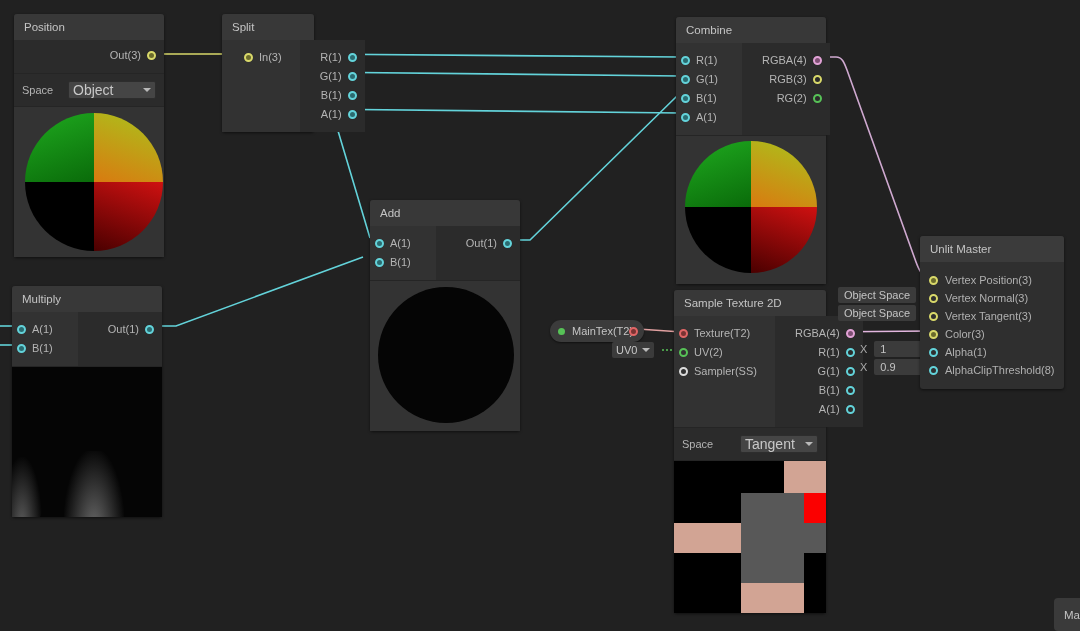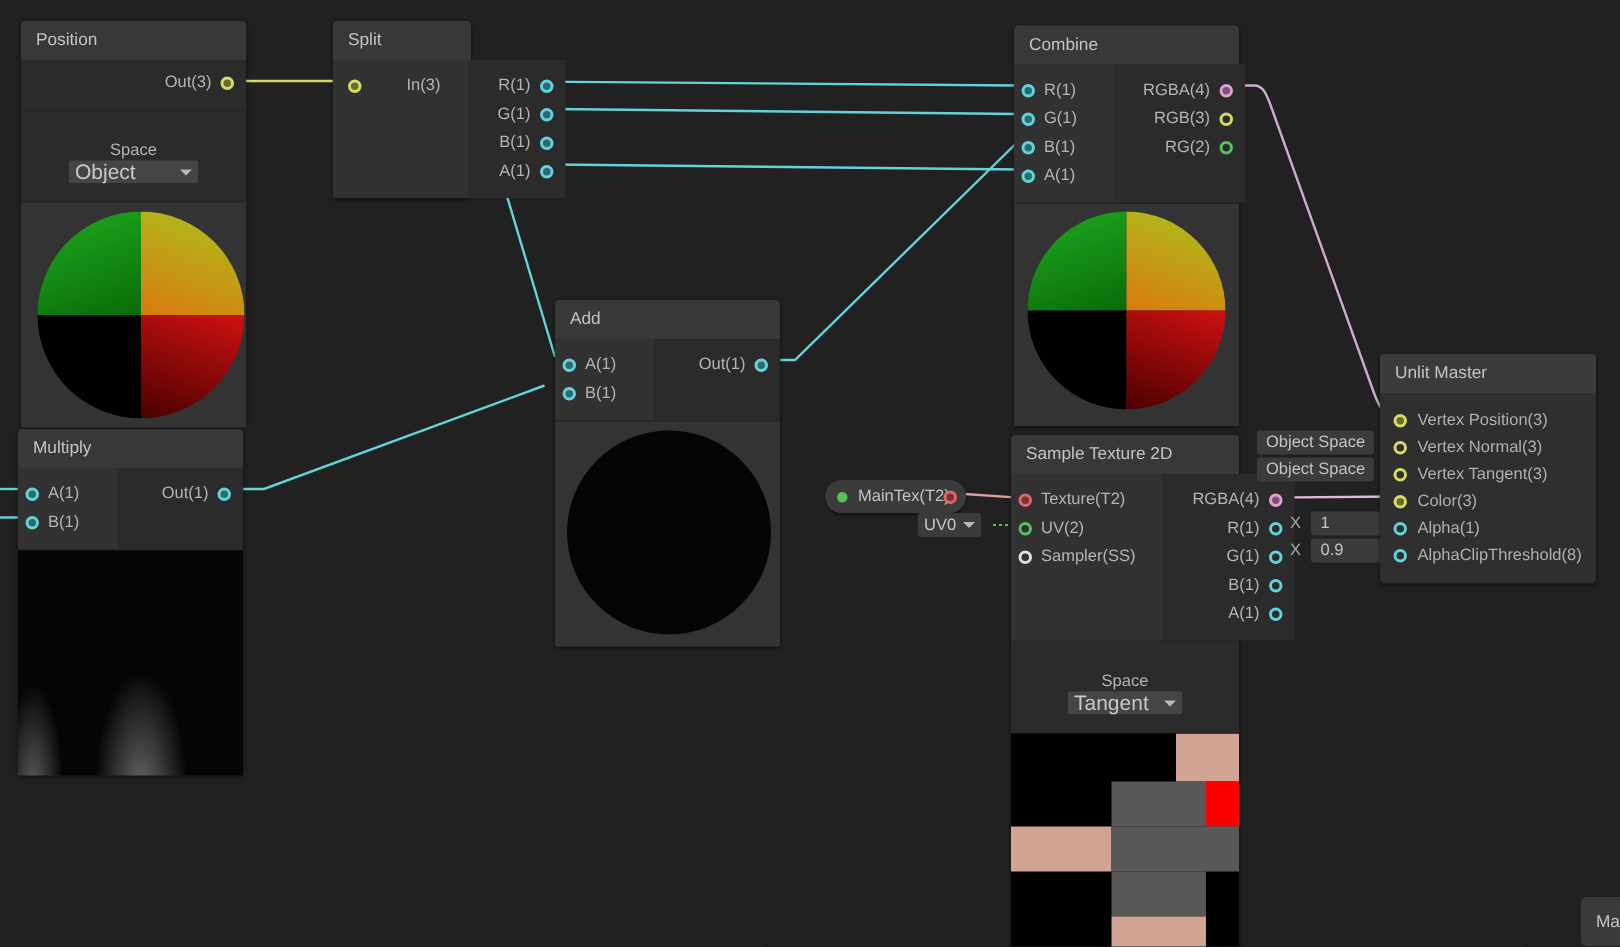--- a/index.html
+++ b/index.html
@@ -35,21 +35,21 @@
   .dot.ye{background:#6b6b2c;border:2px solid #d9d96a;}
   .dot.ye-o{background:transparent;border:2px solid #d9d96a;}
   .dot.pk{background:#7d4f73;border:2px solid #e2a2d6;}
   .dot.gr-o{background:transparent;border:2px solid #57c257;}
   .dot.rd{background:#7a3333;border:2px solid #e06666;}
   .dot.wh-o{background:transparent;border:2px solid #dcdcdc;}
 
   
   .params{border-top:1px solid #252525;padding:4px 0;background:#2b2b2b;}
   .prm{height:20px;display:flex;align-items:center;justify-content:space-between;
-       padding:0 8px;margin:16px 0;flex-direction:column;}
+       padding:0 8px;margin:2px 0;}
   .prm .pname{color:#b4b4b4;font-size:11px;}
   .ddn{background:#454545;border:1px solid #2d2d2d;border-radius:2px;
        height:16px;line-height:15px;min-width:68px;padding:0 4px;
        display:flex;align-items:center;justify-content:space-between;
        color:#c8c8c8;font-size:14px;}
   .caret{width:0;height:0;border-left:4px solid transparent;
          border-right:4px solid transparent;border-top:4px solid #b9b9b9;margin-left:6px;}
 
   
   .preview{margin:0;border-top:1px solid #252525;}
@@ -145,21 +145,21 @@
           <div class="sq" style="left:50%;top:50%;background:linear-gradient(200deg,#cf1111,#4a0000);"></div>
         </div>
       </div>
     </div>
   </div>
 
   <div class="node" style="left:222px;top:14px;width:92px;">
     <div class="node-title">Split</div>
     <div class="ports">
       <div class="col-in" style="min-width:46px;padding-top:8px;">
-        <div class="prow" style="padding-left:10px;gap:24px;">
+        <div class="prow" style="padding-left:22px;">
           <span class="dot ye"></span>
           <span class="plabel">In(3)</span>
         </div>
       </div>
       <div class="col-out" style="padding-top:8px;">
         <div class="prow out">
           <span class="plabel">R(1)</span>
           <span class="dot cy"></span>
         </div>
         <div class="prow out">

